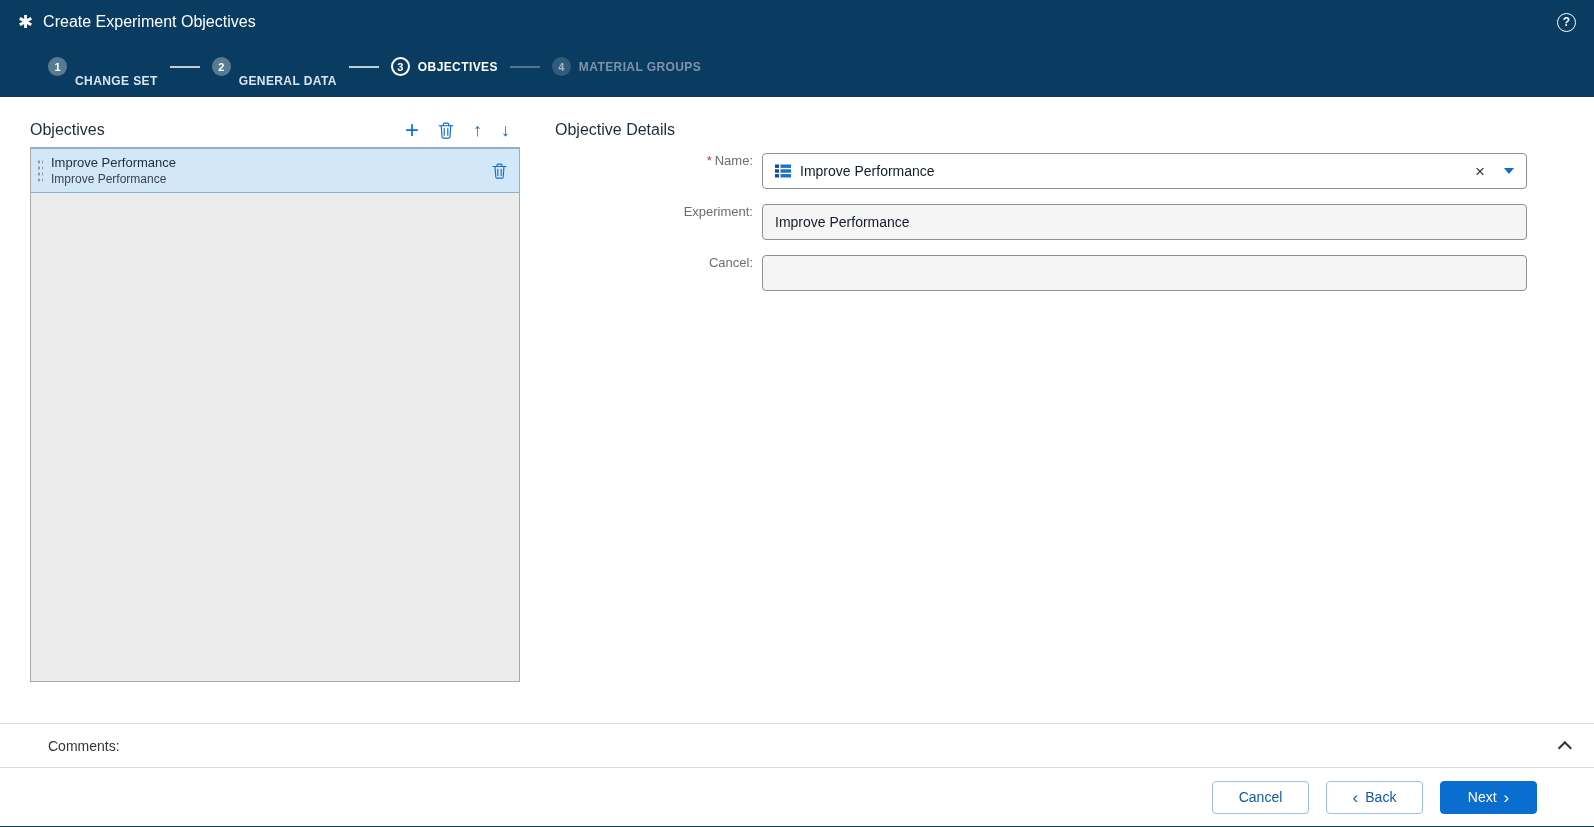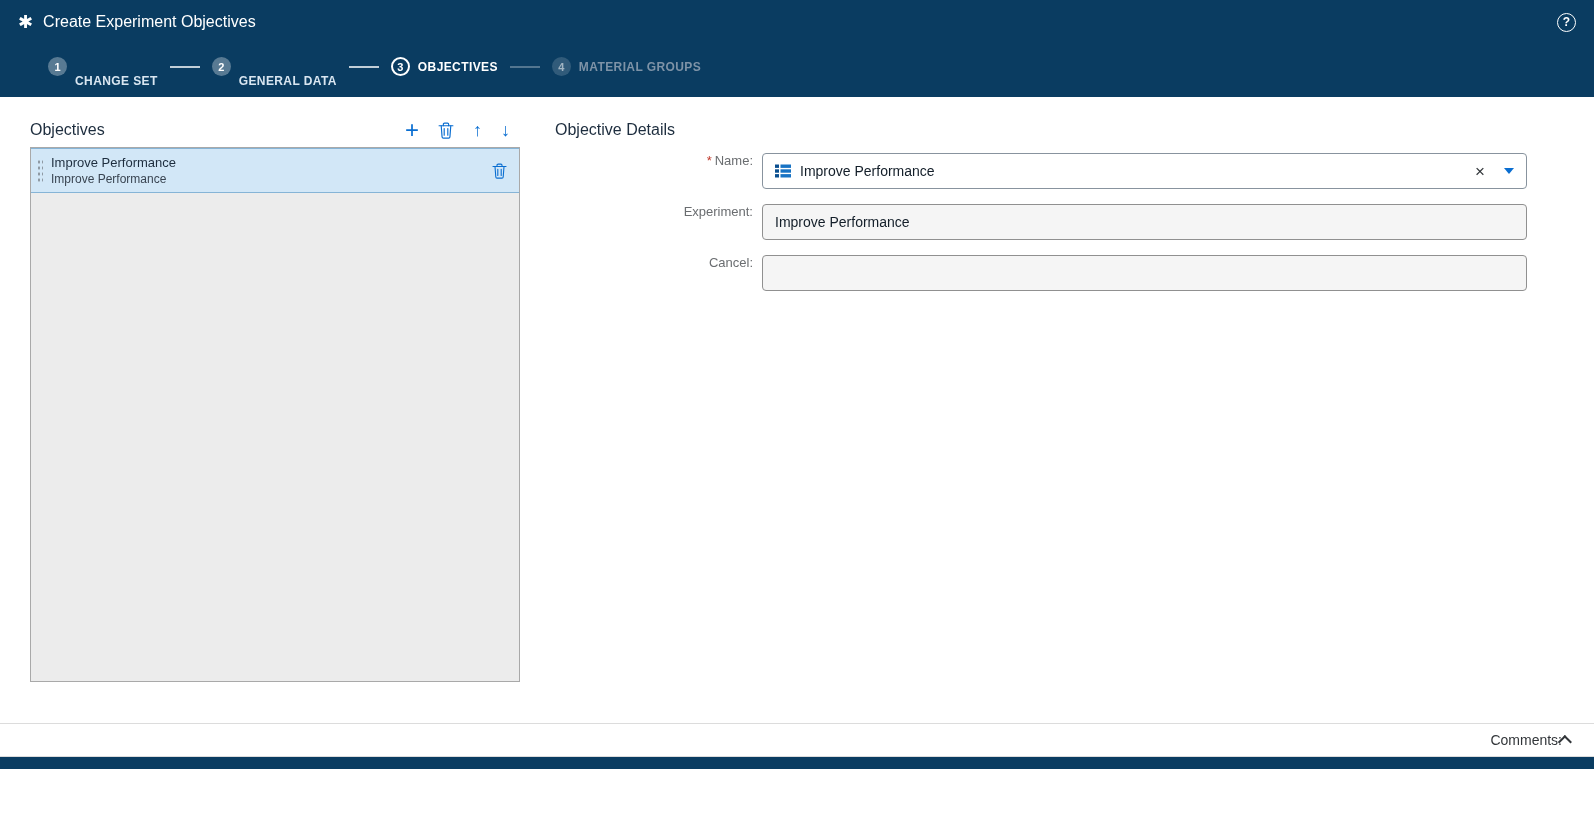--- a/index.html
+++ b/index.html
@@ -60,22 +60,22 @@
               display:flex; align-items:center; padding:0 12px; gap:9px; cursor:text; }
   .combobox-text { flex:1; font-size:14px; color:#131e29; }
   .clear-btn { background:none; border:none; font-size:17px; color:#32363a; cursor:pointer; line-height:1; }
   .dd-arrow { width:0; height:0; border-left:5px solid transparent; border-right:5px solid transparent;
               border-top:6px solid #0a6ed1; margin-left:10px; cursor:pointer; }
 
   .text-input { width:100%; height:36px; border:1px solid #909090; border-radius:4px; background:#f5f5f5;
                 padding:0 12px; font-size:14px; color:#131e29; font-family:inherit; }
 
   
-  .comments-bar { height:34px; flex:none; border-top:1px solid #dcdcdc; border-bottom:1px solid #dcdcdc;
-                  display:flex; align-items:center; padding:0 22px 0 48px; background:#fff;text-align:right; }
+  .comments-bar { height:45px; flex:none; border-top:1px solid #dcdcdc; border-bottom:1px solid #dcdcdc;
+                  display:flex; align-items:center; padding:0 22px 0 48px; background:#fff; }
   .comments-label { font-size:14px; color:#32363a; flex:1; }
   .chevron-up { width:10px; height:10px; border-top:2px solid #32363a; border-left:2px solid #32363a;
                 transform:rotate(45deg) translateY(3px); cursor:pointer; }
 
   
   .footer { height:58px; flex:none; background:#fff; display:flex; align-items:center; justify-content:flex-end;
             gap:17px; padding-right:57px; }
   .btn { min-width:97px; height:33px; border-radius:4px; font-size:14px; font-family:inherit; cursor:pointer;
          display:flex; align-items:center; justify-content:center; gap:7px;
          background:#fff; border:1px solid #9cc0e3; color:#0f5a9e; }
@@ -191,15 +191,28 @@
         </div>
       </div>
     </section>
   </main>
 
   <div class="comments-bar">
     <span class="comments-label">Comments:</span>
     <span class="chevron-up"></span>
   </div>
 
+  <footer class="footer">
+    <button class="btn">
+      <span>Cancel</span>
+    </button>
+    <button class="btn">
+      <span class="chev">‹</span>
+      <span>Back</span>
+    </button>
+    <button class="btn primary">
+      <span>Next</span>
+      <span class="chev">›</span>
+    </button>
+  </footer>
 
   <div class="bottom-strip"></div>
 </div>
 
 </body></html>

